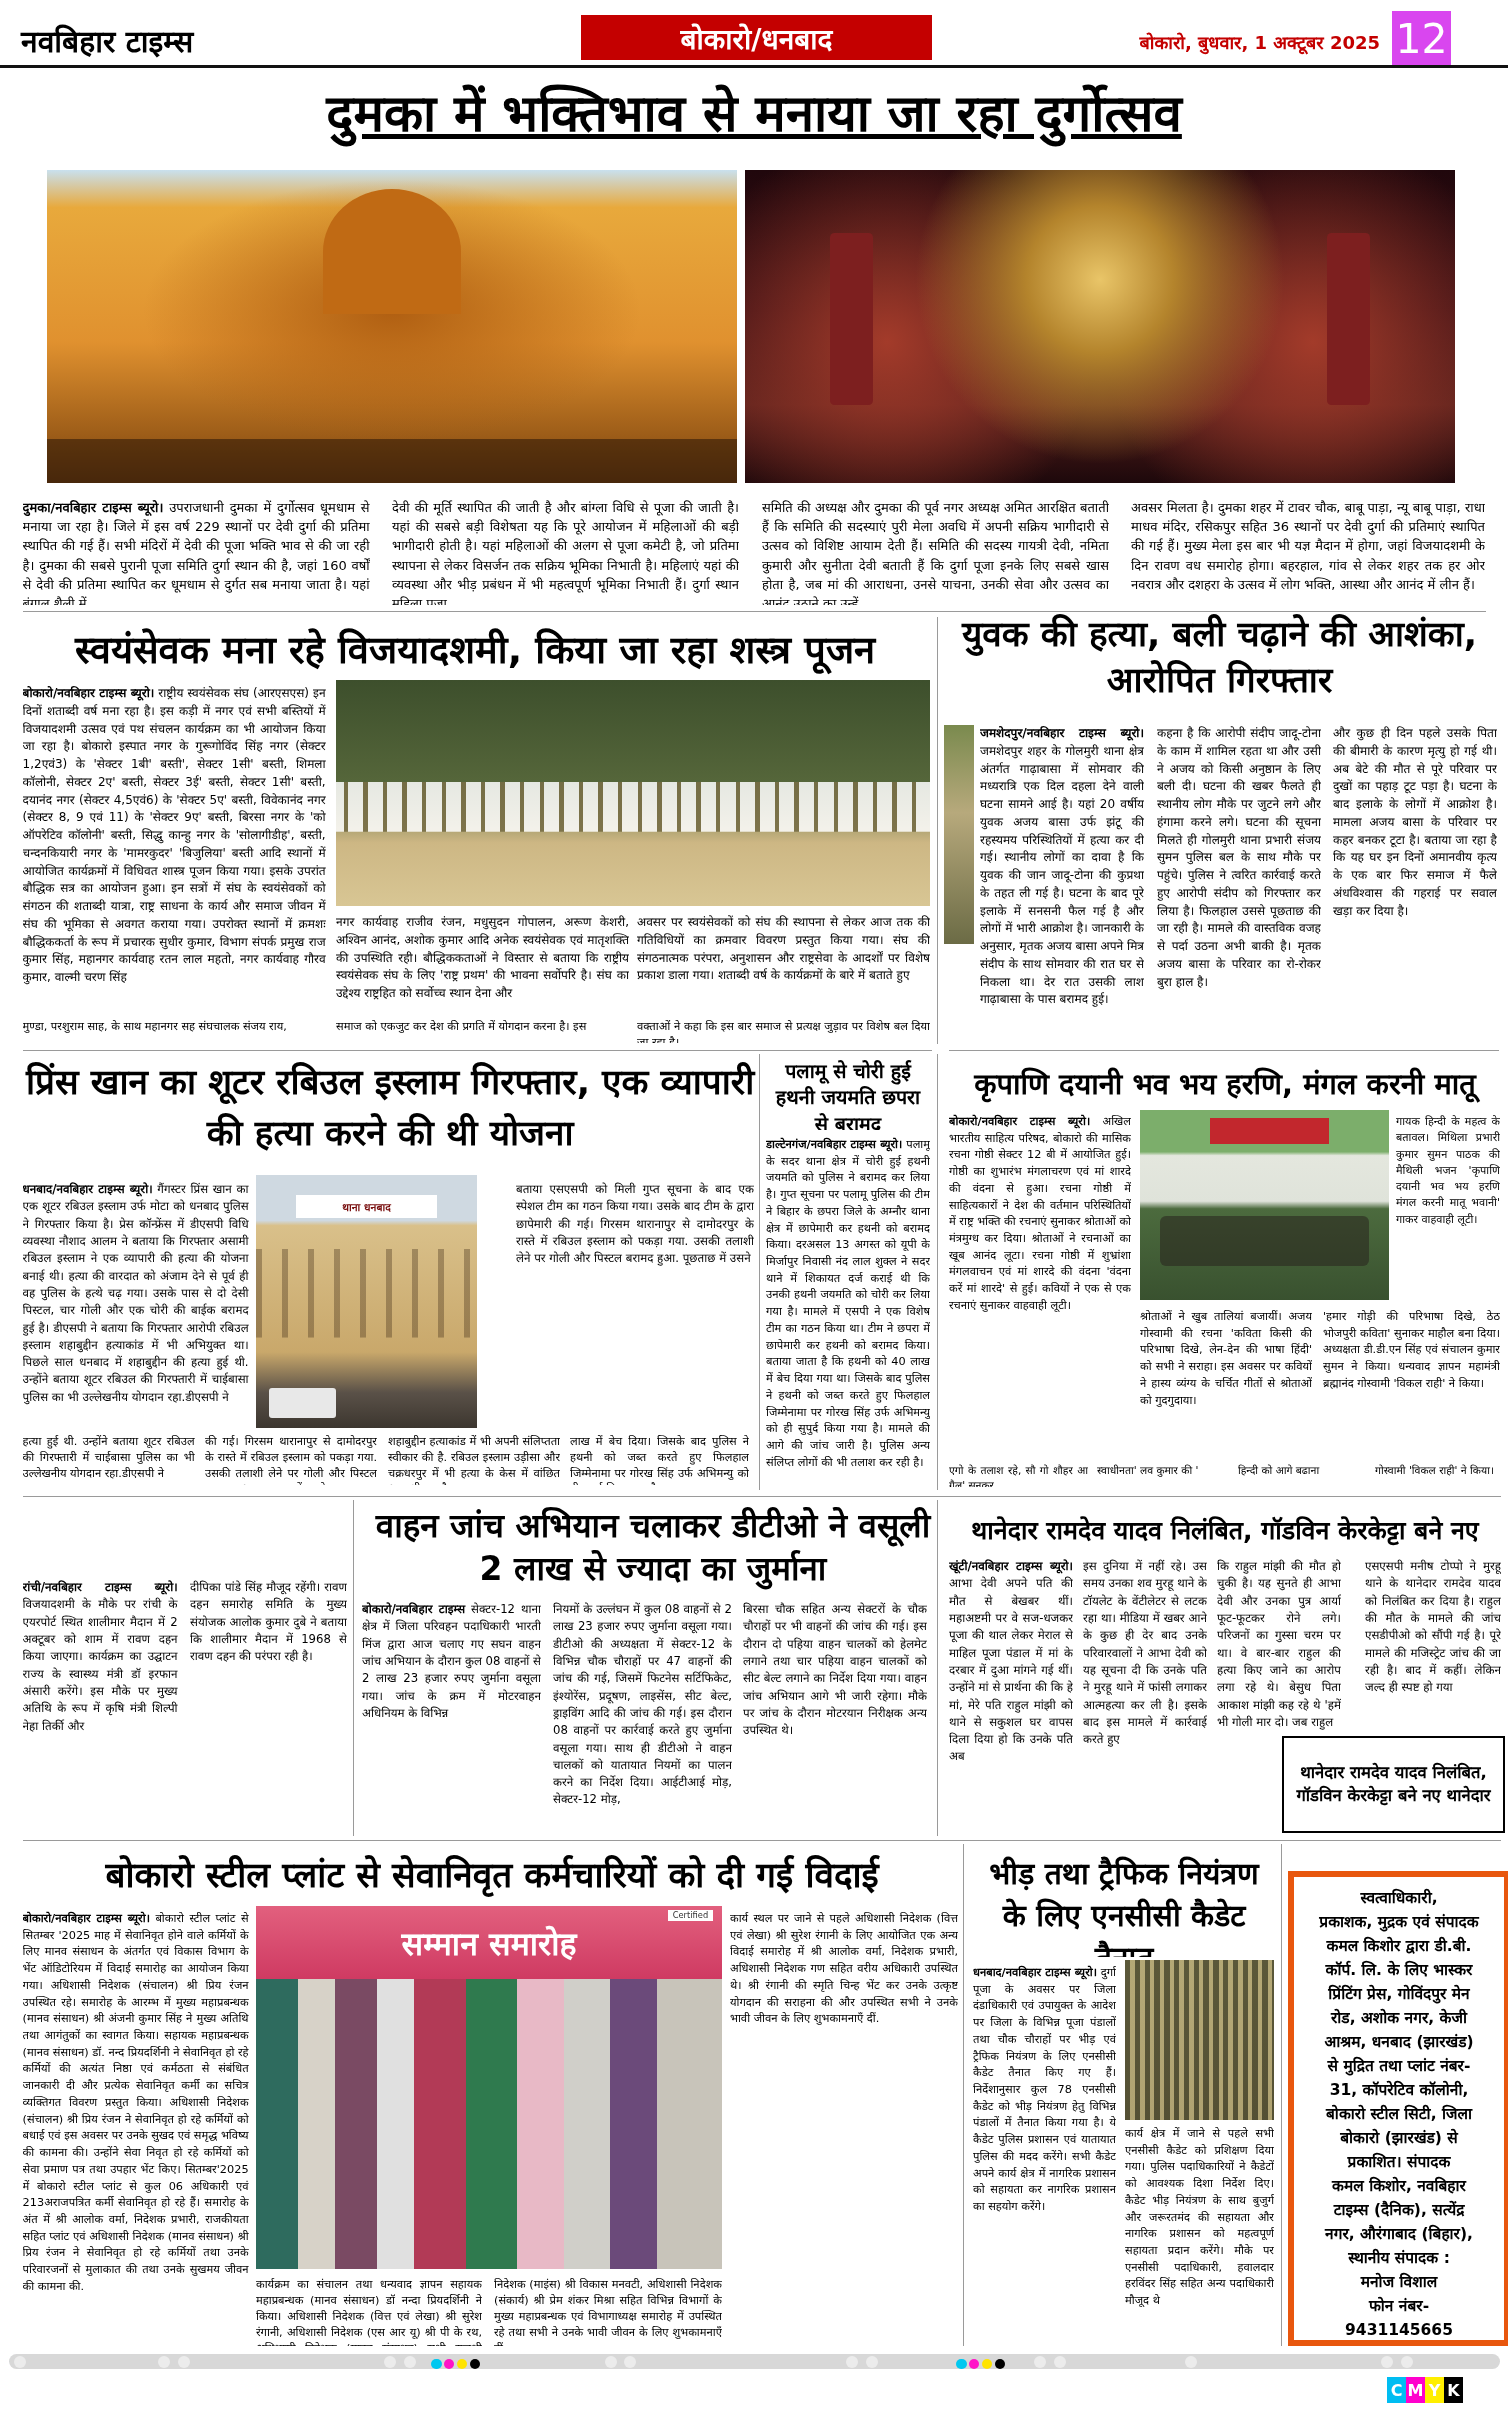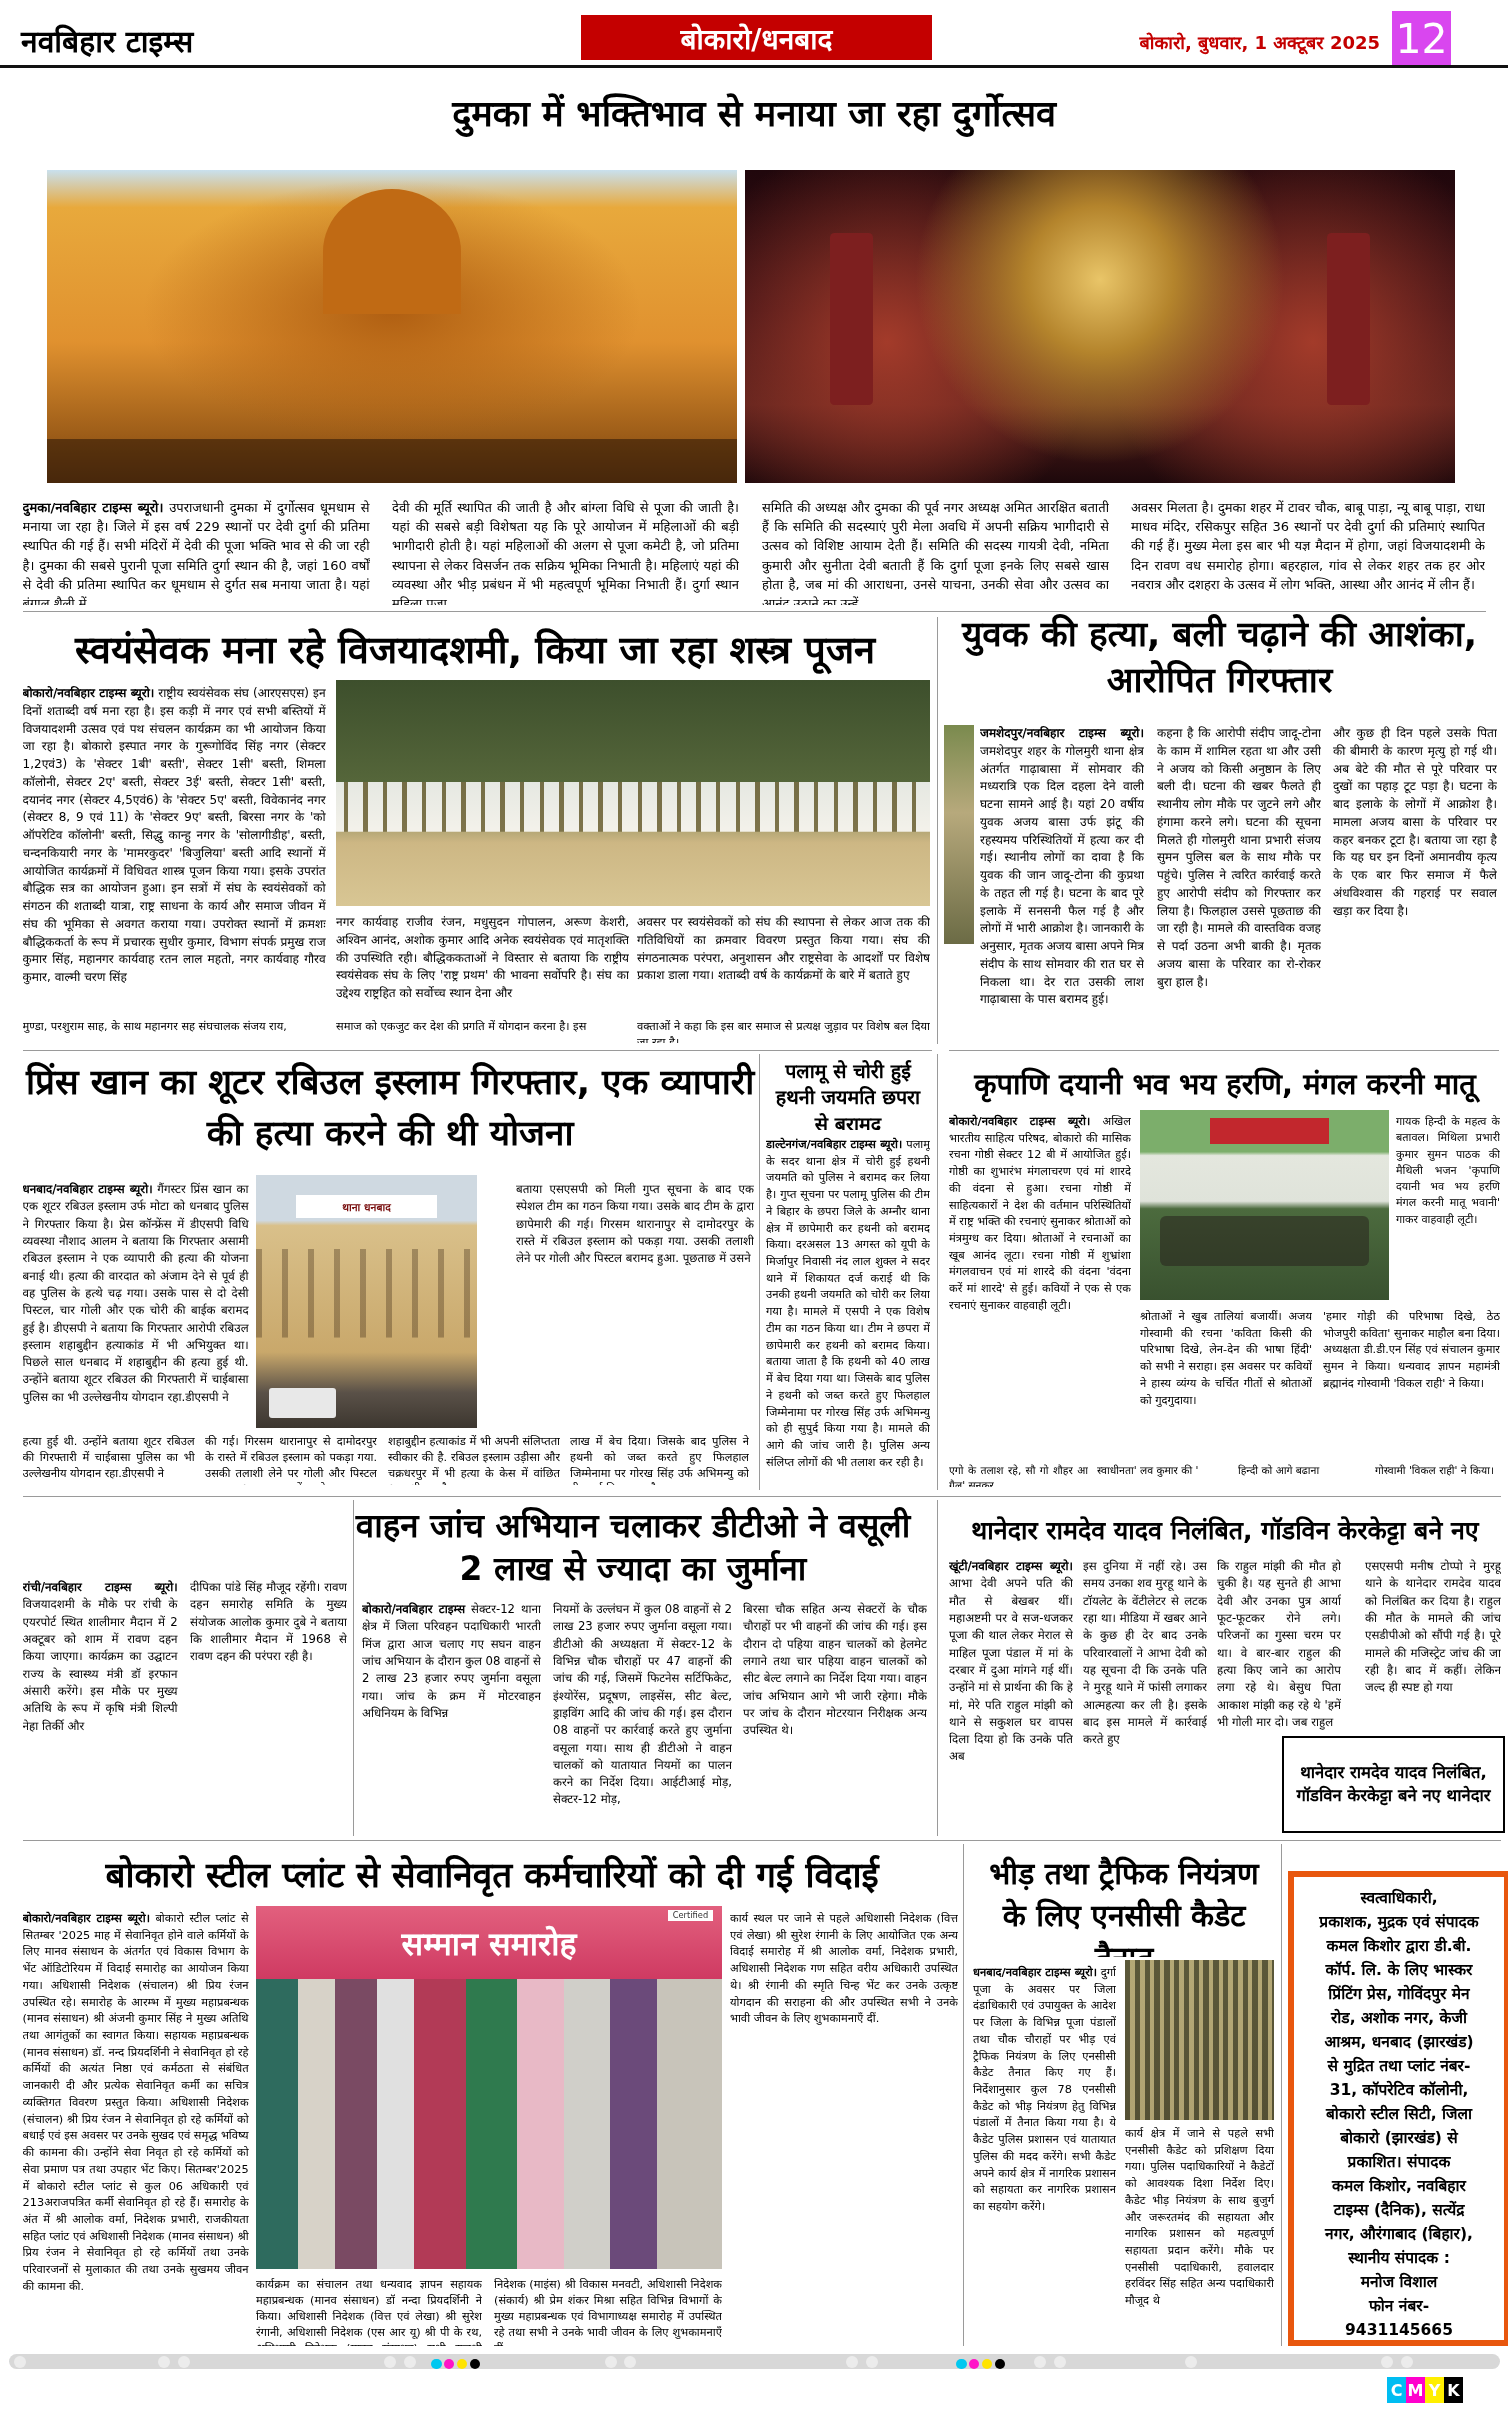--- a/index.html
+++ b/index.html
@@ -28,21 +28,21 @@
 <body>
 
 <div id="page">
 
   <div class="abs" style="left:21px;top:19.6px;width:422px;height:39px;font-size:30px;font-weight:bold;">नवबिहार टाइम्स</div>
   <div class="abs redbox" style="left:581px;top:15px;width:351px;height:45px;font-size:28px;">बोकारो/धनबाद</div>
   <div class="abs" style="left:1041px;top:30px;width:339px;height:24px;font-size:18px;font-weight:bold;color:#c40000;text-align:right;">बोकारो, बुधवार, 1 अक्टूबर 2025</div>
   <div class="abs" style="left:1392px;top:10.6px;width:59px;height:56px;background:#d946ef;color:#fff;display:flex;align-items:center;justify-content:center;font-size:41px;">12</div>
   <div class="abs" style="left:0;top:65px;width:1508px;height:3px;background:#111;"></div>
 
-  <div class="abs headline" style="left:22.6px;top:75px;width:1463px;height:78px;font-size:36px;line-height:78px;">दुमका में भक्तिभाव से मनाया जा रहा दुर्गोत्सव</div>
+  <div class="abs headline" style="left:22.6px;top:75px;width:1463px;height:78px;font-size:51px;line-height:78px;text-decoration:underline;">दुमका में भक्तिभाव से मनाया जा रहा दुर्गोत्सव</div>
 
   <div class="abs photo" style="left:47px;top:170px;width:690px;height:313px;
               background:
                 radial-gradient(ellipse 60% 70% at 50% 45%, #b05f12 0%, rgba(176,95,18,0) 60%),
                 linear-gradient(180deg, #c9e0ee 0%, #e8a93c 12%, #e0912f 55%, #9c5c18 85%, #6e3f12 100%);">
     <div style="position:absolute;left:40%;top:6%;width:20%;height:40%;background:#c06a14;border-radius:50% 50% 0 0;"></div>
     <div style="position:absolute;left:0;bottom:0;width:100%;height:14%;background:rgba(40,20,5,.55);"></div>
   </div>
   <div class="abs photo" style="left:745px;top:170px;width:710px;height:313px;
               background:
@@ -159,21 +159,21 @@
   <div class="abs hrule" style="left:22.6px;top:1496px;width:1478px;"></div>
 
   <div class="abs col" style="left:22.6px;top:1579px;width:155px;height:250px;font-size:11.7px;">
     <b>रांची/नवबिहार टाइम्स ब्यूरो।</b>
     <span>विजयादशमी के मौके पर रांची के एयरपोर्ट स्थित शालीमार मैदान में 2 अक्टूबर को शाम में रावण दहन किया जाएगा। कार्यक्रम का उद्घाटन राज्य के स्वास्थ्य मंत्री डॉ इरफान अंसारी करेंगे। इस मौके पर मुख्य अतिथि के रूप में कृषि मंत्री शिल्पी नेहा तिर्की और</span>
   </div>
   <div class="abs col" style="left:190px;top:1579px;width:157px;height:250px;font-size:11.7px;">दीपिका पांडे सिंह मौजूद रहेंगी। रावण दहन समारोह समिति के मुख्य संयोजक आलोक कुमार दुबे ने बताया कि शालीमार मैदान में 1968 से रावण दहन की परंपरा रही है।</div>
 
   <div class="abs vrule" style="left:353px;top:1500px;height:336px;"></div>
 
-  <div class="abs headline" style="left:350px;top:1505px;width:566px;height:89px;font-size:33px;line-height:1.3;">वाहन जांच अभियान चलाकर डीटीओ ने वसूली 2 लाख से ज्यादा का जुर्माना</div>
+  <div class="abs headline" style="left:370px;top:1505px;width:566px;height:89px;font-size:33px;line-height:1.3;">वाहन जांच अभियान चलाकर डीटीओ ने वसूली 2 लाख से ज्यादा का जुर्माना</div>
   <div class="abs col" style="left:362px;top:1601px;width:179px;height:228px;font-size:11.7px;">
     <b>बोकारो/नवबिहार टाइम्स</b>
     <span>सेक्टर-12 थाना क्षेत्र में जिला परिवहन पदाधिकारी भारती मिंज द्वारा आज चलाए गए सघन वाहन जांच अभियान के दौरान कुल 08 वाहनों से 2 लाख 23 हजार रुपए जुर्माना वसूला गया। जांच के क्रम में मोटरवाहन अधिनियम के विभिन्न</span>
   </div>
   <div class="abs col" style="left:553px;top:1601px;width:179px;height:228px;font-size:11.7px;">नियमों के उल्लंघन में कुल 08 वाहनों से 2 लाख 23 हजार रुपए जुर्माना वसूला गया। डीटीओ की अध्यक्षता में सेक्टर-12 के विभिन्न चौक चौराहों पर 47 वाहनों की जांच की गई, जिसमें फिटनेस सर्टिफिकेट, इंश्योरेंस, प्रदूषण, लाइसेंस, सीट बेल्ट, ड्राइविंग आदि की जांच की गई। इस दौरान 08 वाहनों पर कार्रवाई करते हुए जुर्माना वसूला गया। साथ ही डीटीओ ने वाहन चालकों को यातायात नियमों का पालन करने का निर्देश दिया। आईटीआई मोड़, सेक्टर-12 मोड़,</div>
   <div class="abs col" style="left:743px;top:1601px;width:184px;height:228px;font-size:11.7px;">बिरसा चौक सहित अन्य सेक्टरों के चौक चौराहों पर भी वाहनों की जांच की गई। इस दौरान दो पहिया वाहन चालकों को हेलमेट लगाने तथा चार पहिया वाहन चालकों को सीट बेल्ट लगाने का निर्देश दिया गया। वाहन जांच अभियान आगे भी जारी रहेगा। मौके पर जांच के दौरान मोटरयान निरीक्षक अन्य उपस्थित थे।</div>
 
   <div class="abs vrule" style="left:937px;top:1500px;height:336px;"></div>
 
   <div class="abs headline" style="left:949px;top:1510px;width:552px;height:41px;font-size:25px;line-height:41px;">थानेदार रामदेव यादव निलंबित, गॉडविन केरकेट्टा बने नए थानेदार</div>

